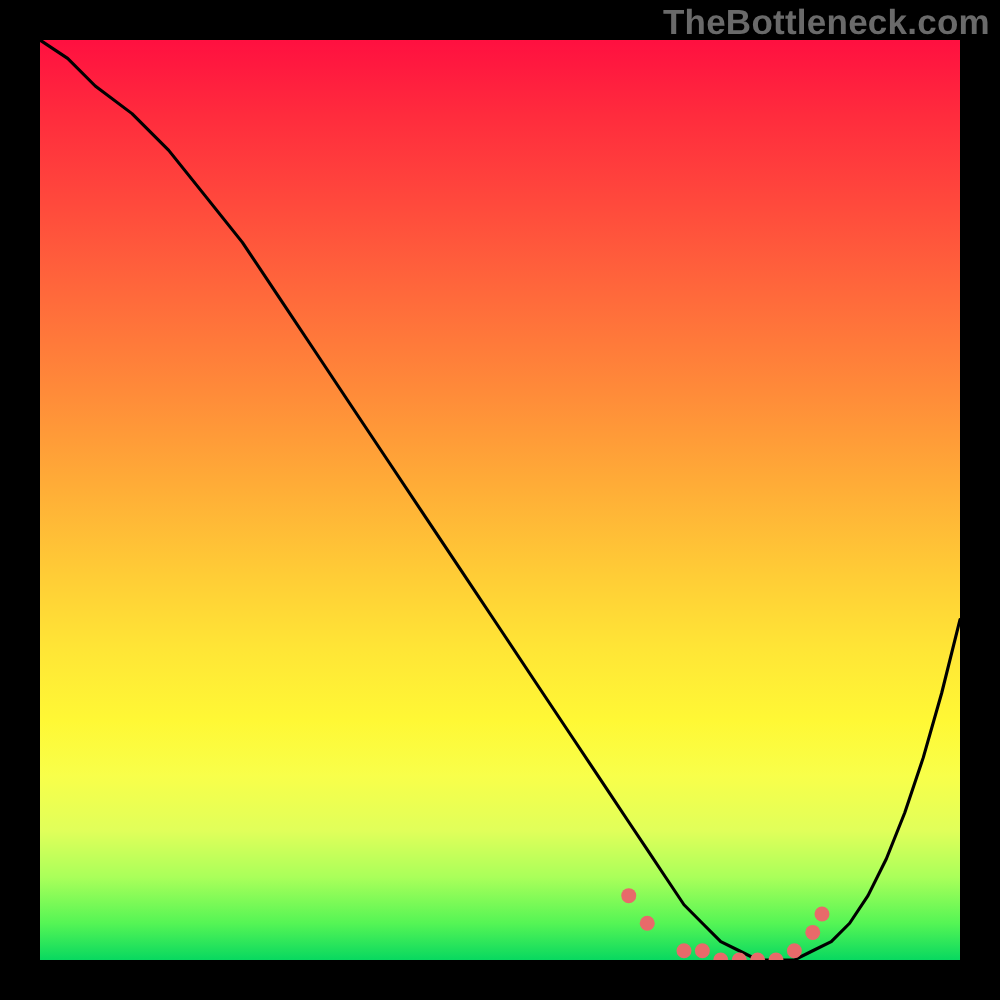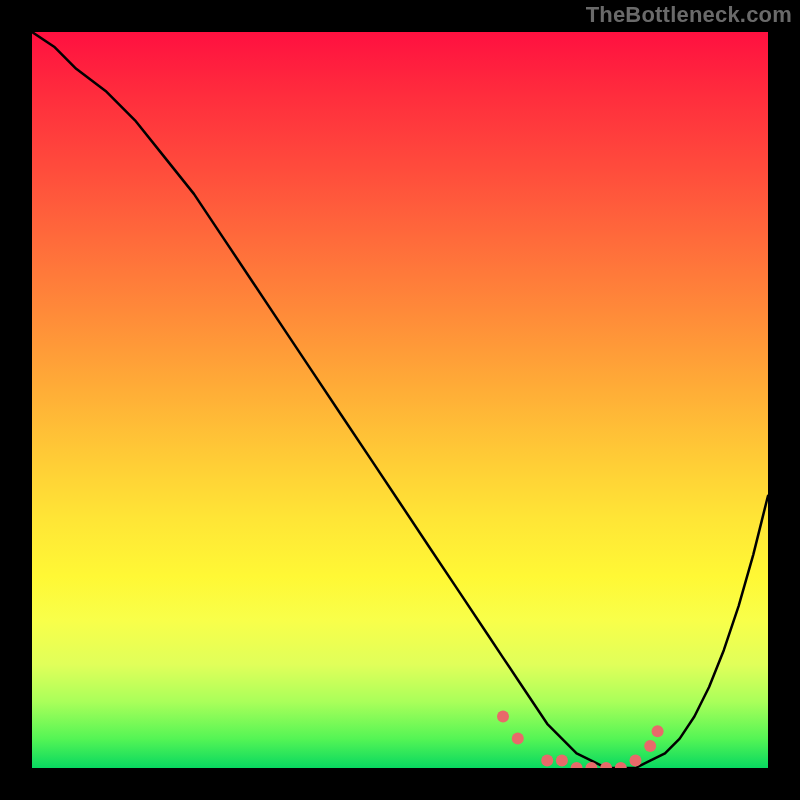--- a/index.html
+++ b/index.html
@@ -15,21 +15,21 @@
     position: relative;
     width: 800px;
     height: 800px;
     background: #000;
   }
   .watermark {
     position: absolute;
     top: 2px;
     right: 8px;
     color: #6a6a6a;
-    font-size: 22px;
+    font-size: 28px;
     font-weight: 600;
     letter-spacing: 0.2px;
     z-index: 5;
   }
   .plot-area {
     position: absolute;
     left: 32px;
     top: 32px;
     width: 736px;
     height: 736px;

